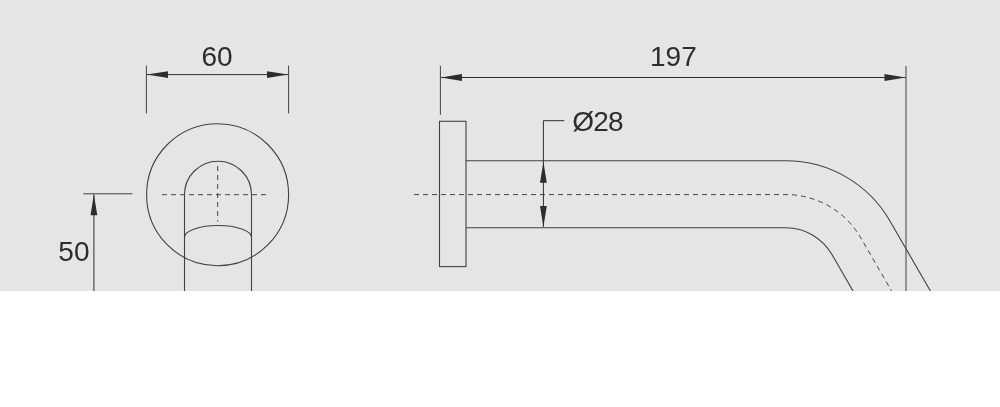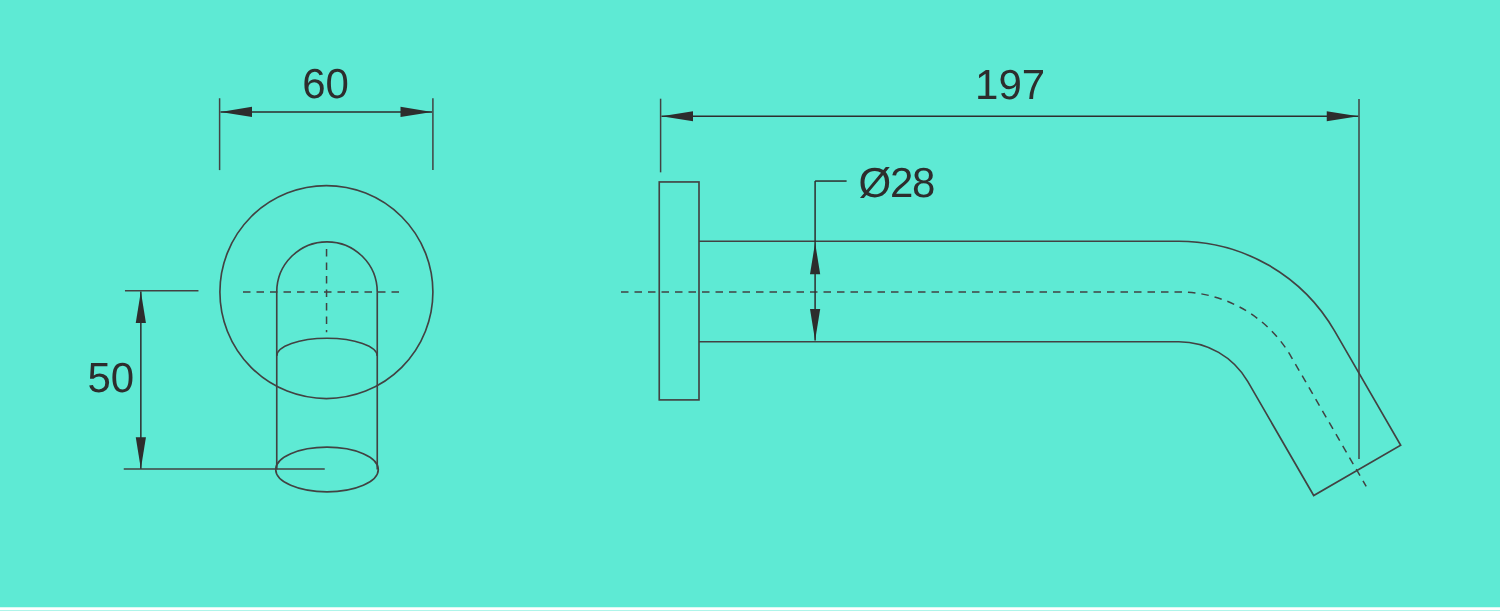--- a/index.html
+++ b/index.html
@@ -1,16 +1,16 @@
 <!DOCTYPE html>
 <html><head>
 <meta charset="utf-8">
 <style>
   html,body{margin:0;padding:0;background:#ffffff;}
-  .page{width:1000px;height:405px;position:relative;background:#5eead4;overflow:hidden;}
+  .page{width:1000px;height:291px;position:relative;background:#e5e5e5;overflow:hidden;}
   text{font-family:"Liberation Sans", sans-serif;fill:#2d2d2d;}
 </style>
 </head>
 <body>
 <div class="page">
 <svg width="1000" height="407" viewBox="0 0 1000 407" xmlns="http://www.w3.org/2000/svg">
 
   <g>
     <circle cx="217.6" cy="194.7" r="71" fill="none" stroke="#424242" stroke-width="1.1"></circle>
   </g>

